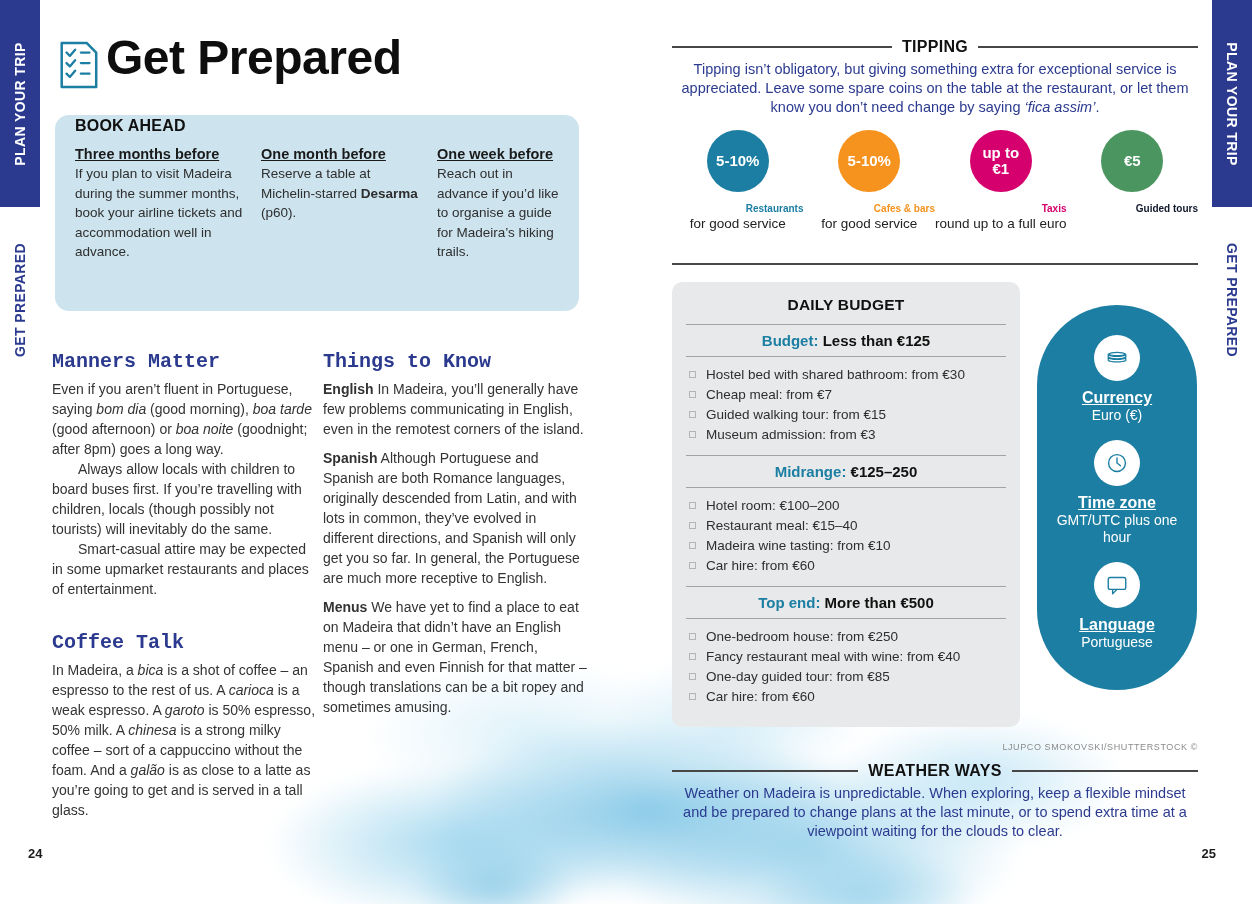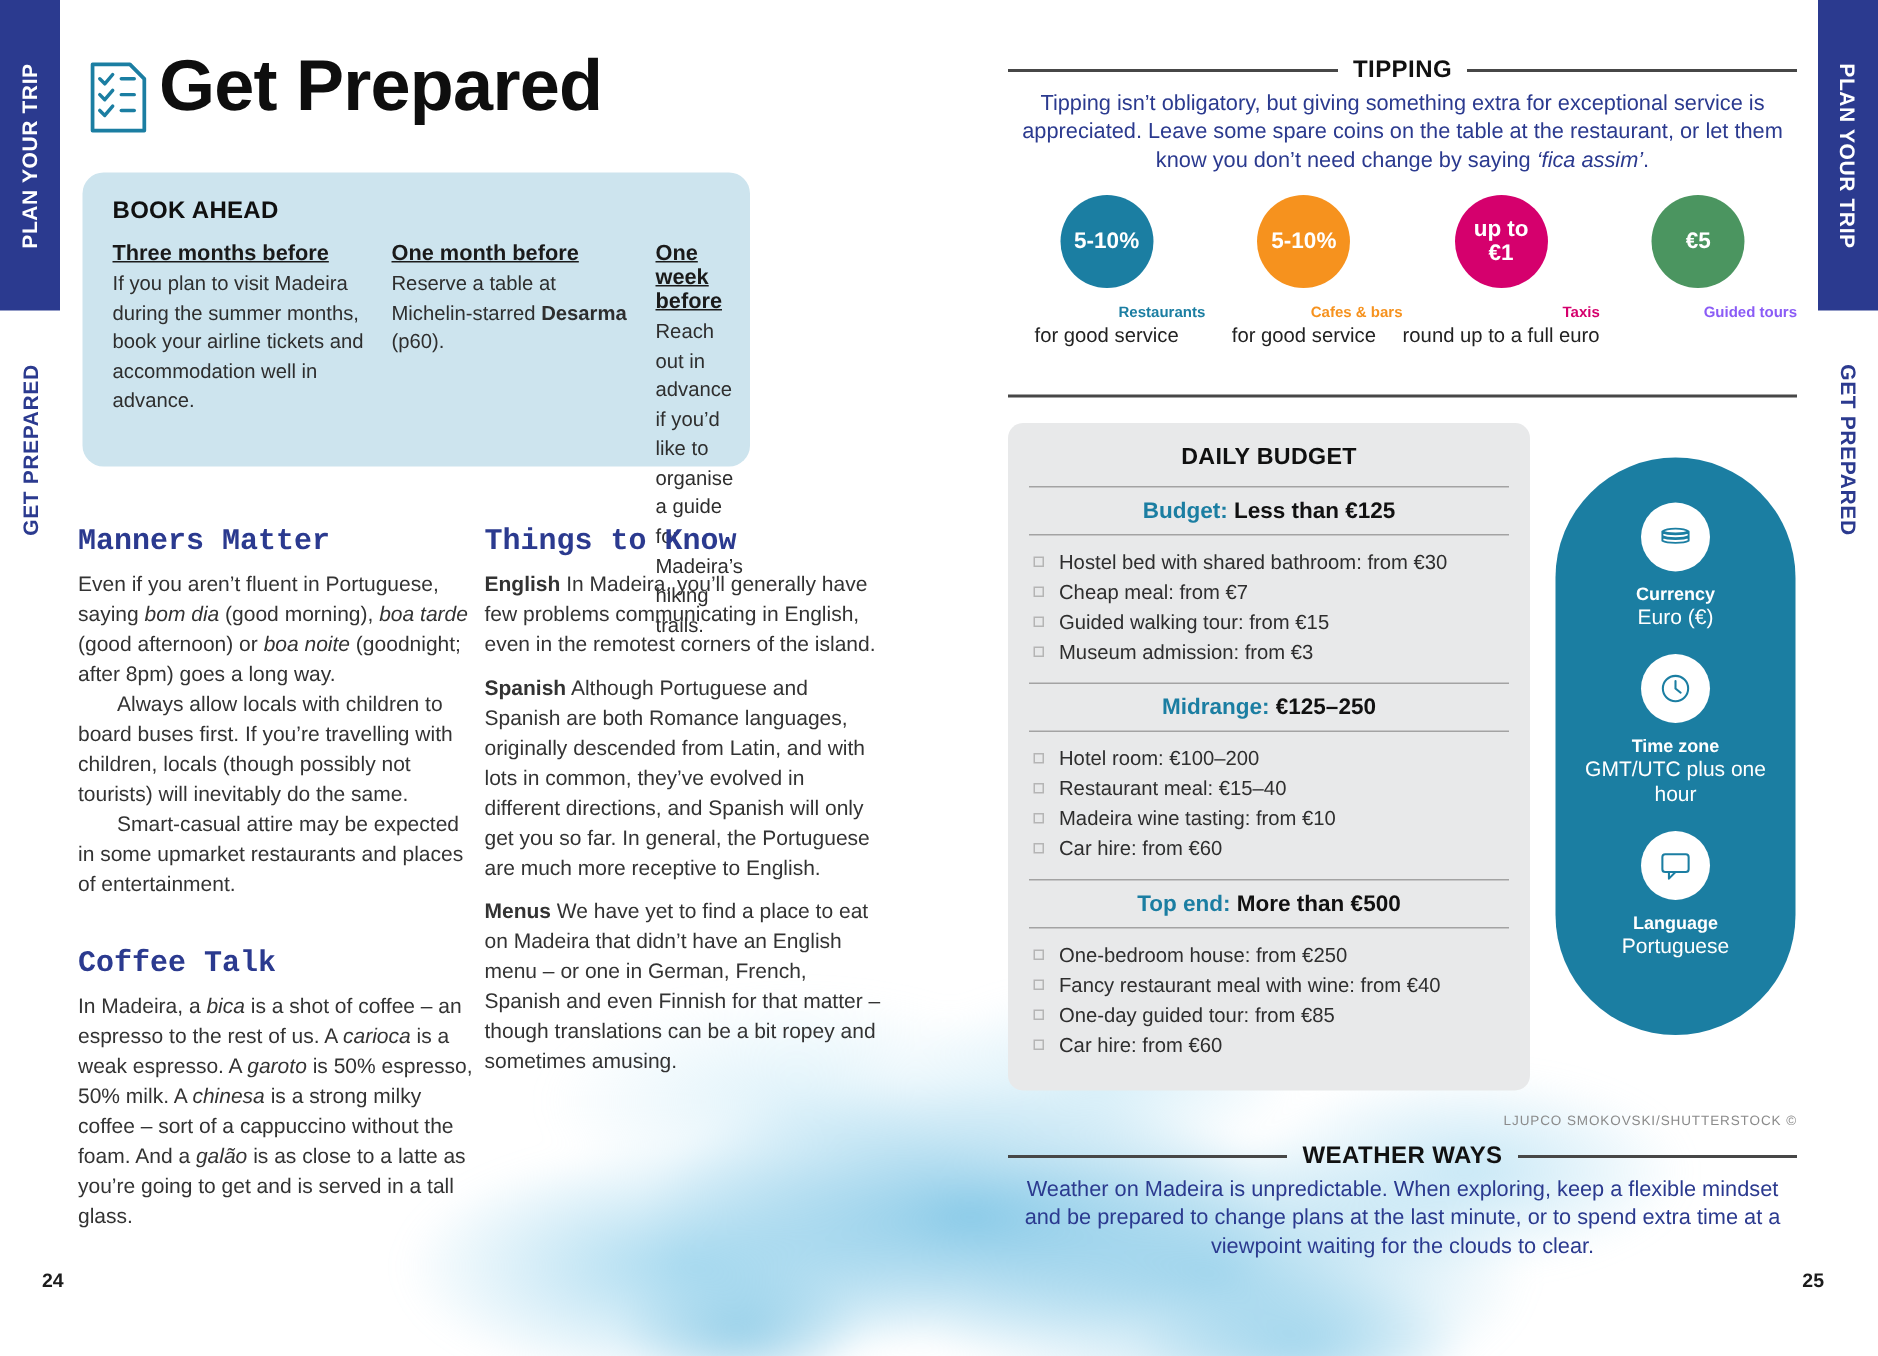--- a/index.html
+++ b/index.html
@@ -34,22 +34,22 @@
       radial-gradient(ellipse 160px 70px  at 70% 92%, rgba(120,195,228,.55), rgba(120,195,228,0) 70%);
   }
 
   .content { position:absolute; inset:0; z-index:2; }
 
   
   .title-icon { position:absolute; left:55px; top:40px; width:46px; height:50px; }
   .page-title { position:absolute; left:106px; top:30px; font-size:48px; font-weight:700;
                 color:#0e0e0e; letter-spacing:-.5px; }
 
-  .book-ahead { position:absolute; left:55px; top:115px; width:445px; height:196px;
-                background:#cde4ee; border-radius:14px; padding:17px 20px; }
+  .book-ahead { position:absolute; left:55px; top:115px; width:524px; height:196px;
+                background:#cde4ee; border-radius:14px; padding:2px 20px; }
   .book-ahead h2 { font-size:16px; font-weight:700; color:#101010; margin-bottom:11px; letter-spacing:.2px; }
   .ba-cols { display:grid; grid-template-columns:172px 162px 1fr; gap:0 14px; }
   .ba-col h3 { font-size:14.5px; font-weight:700; color:#1a1a1a; margin-bottom:2px;text-decoration:underline; }
   .ba-col p { font-size:13.5px; line-height:1.45; color:#2e2e2e; }
 
   .col-a { position:absolute; left:52px; top:350px; width:266px; }
   .col-b { position:absolute; left:323px; top:350px; width:266px; }
   .col-head { font-size:20px; font-weight:700; color:#2b3a8f; margin-bottom:6px;font-family:Liberation Mono, monospace; }
   .body-p { font-size:14px; line-height:1.43; color:#333333; }
   .indent { text-indent:26px; }
@@ -88,21 +88,21 @@
   .tier-items { list-style:none; padding:8px 0 10px; }
   .tier-items li { display:flex; align-items:baseline; font-size:13.5px; color:#2e2e2e; line-height:1.48; }
   .sq { flex:0 0 auto; width:7px; height:7px; border:1px solid #b5b5b5; margin:0 10px 0 3px;
         position:relative; top:-1px; }
 
   .facts-pill { position:absolute; left:1037px; top:305px; width:160px; height:385px;
                 background:#1b7ea2; border-radius:80px; text-align:center; padding-top:30px; }
   .fact { margin-bottom:15px; }
   .fact-icon { width:46px; height:46px; background:#fff; border-radius:50%; margin:0 auto 8px;
                display:flex; align-items:center; justify-content:center; }
-  .fact-label { color:#fff; font-weight:700; font-size:12px; }
+  .fact-label { color:#fff; font-weight:700; font-size:16px;text-decoration:underline; }
   .fact-value { color:#fff; font-size:14px; line-height:1.25; padding:0 12px; }
 
   .credit { top:742px; text-align:right; font-size:9px; letter-spacing:.6px; color:#8b8b8b; }
   .weather-head { top:762px; }
   .weather-body { top:784px; text-align:center; color:#2b3a8f; font-size:14.5px; line-height:1.32; }
 </style>
 </head>
 <body>
 
 <div class="sheet">
@@ -203,21 +203,21 @@
         <div class="tip-circle" style="background-color: rgb(213, 0, 109);">
             <span>up to €1</span>
           </div>
         <div class="tip-label" style="color: rgb(213, 0, 109);">Taxis</div>
         <div class="tip-sub">round up to a full euro</div>
       </div>
       <div class="tip">
         <div class="tip-circle" style="background-color: rgb(75, 149, 96);">
             <span>€5</span>
           </div>
-        <div class="tip-label" style="color: #8b5cf6;">Guided tours</div>
+        <div class="tip-label" style="color: #0f172a;">Guided tours</div>
         <div class="tip-sub"></div>
       </div>
     </div>
 
     <div class="rp rp-rule"></div>
 
     <section class="rp budget">
       <h2>DAILY BUDGET</h2>
 
       <div class="tier-head">

